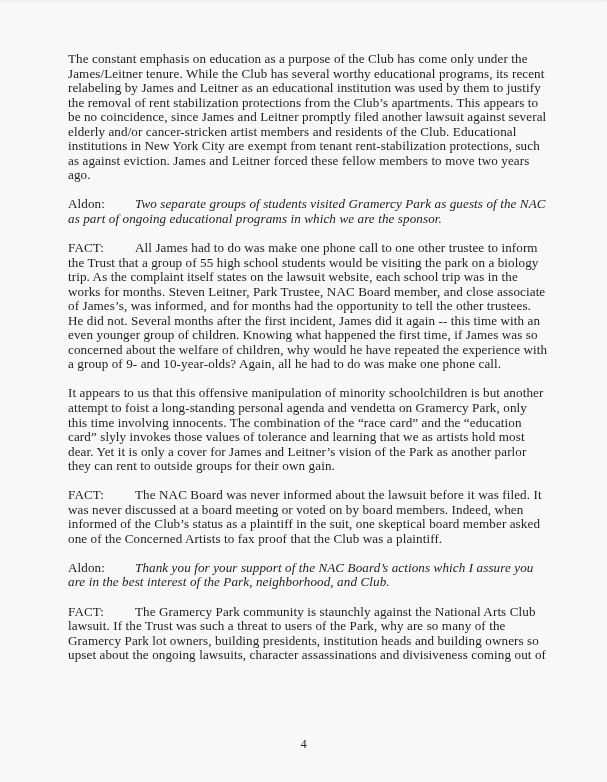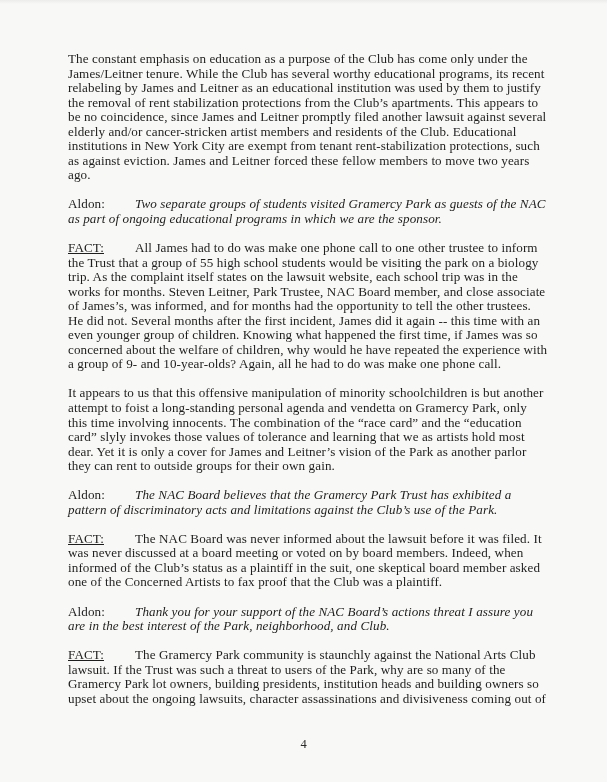--- a/index.html
+++ b/index.html
@@ -36,21 +36,21 @@
     text-align: left;
   }
   .para:last-child { margin-bottom: 7px; }
   .lead-label {
     display: inline-block;
     width: 67px;
     font-style: normal;
   }
   .aldon .lead-label { font-weight: normal; }
   .aldon .quote-text { font-style: italic; }
-  .fact .lead-label { font-weight: normal; text-decoration: underline; }
+  .fact .lead-label { font-weight: normal; }
   .page-number {
     position: absolute;
     left: 0;
     top: 737px;
     width: 607px;
     text-align: center;
     color: #2a2a2a;
     font-size: 12.5px;
     font-family: "Liberation Serif", serif;
   }
@@ -71,30 +71,27 @@
     </p>
 
     <p class="para fact">
       <span class="lead-label">FACT:</span><span class="fact-text">All James had to do was make one phone call to one other trustee to inform the Trust that a group of 55 high school students would be visiting the park on a biology trip. As the complaint itself states on the lawsuit website, each school trip was in the works for months.   Steven Leitner, Park Trustee, NAC Board member, and close associate of James’s, was informed, and for months had the opportunity to tell the other trustees.  He did not.  Several months after the first incident, James did it again -- this time with an even younger group of children.  Knowing what happened the first time, if James was so concerned about the welfare of children, why would he have repeated the experience with a group of 9- and 10-year-olds?  Again, all he had to do was make one phone call.</span>
     </p>
 
     <p class="para body">
       <span>It appears to us that this offensive manipulation of minority schoolchildren is but another attempt to foist a long-standing personal agenda and vendetta on Gramercy Park, only this time involving innocents.  The combination of the “race card” and the “education card” slyly invokes those values of tolerance and learning that we as artists hold most dear. Yet it is only a cover for James and Leitner’s vision of the Park as another parlor they can rent to outside groups for their own gain.</span>
     </p>
 
-    <p class="para aldon">
-      <span class="lead-label">Aldon:</span><span class="quote-text">The NAC Board believes that the Gramercy Park Trust has exhibited a pattern of discriminatory acts and limitations against the Club’s use of the Park.</span>
-    </p>
 
     <p class="para fact">
       <span class="lead-label">FACT:</span><span class="fact-text">The NAC Board was never informed about the lawsuit before it was filed. It was never discussed at a board meeting or voted on by board members.  Indeed, when informed of the Club’s status as a plaintiff in the suit, one skeptical board member asked one of the Concerned Artists to fax proof that the Club was a plaintiff.</span>
     </p>
 
     <p class="para aldon">
-      <span class="lead-label">Aldon:</span><span class="quote-text">Thank you for your support of the NAC Board’s actions threat I assure you are in the best interest of the Park, neighborhood, and Club.</span>
+      <span class="lead-label">Aldon:</span><span class="quote-text">Thank you for your support of the NAC Board’s actions which I assure you are in the best interest of the Park, neighborhood, and Club.</span>
     </p>
 
     <p class="para fact">
       <span class="lead-label">FACT:</span><span class="fact-text">The Gramercy Park community is staunchly against the National Arts Club lawsuit.  If the Trust was such a threat to users of the Park, why are so many of the Gramercy Park lot owners, building presidents, institution heads and building owners so upset about the ongoing lawsuits, character assassinations and divisiveness coming out of</span>
     </p>
 
   </div>
 
   <div class="page-number">4</div>
 

